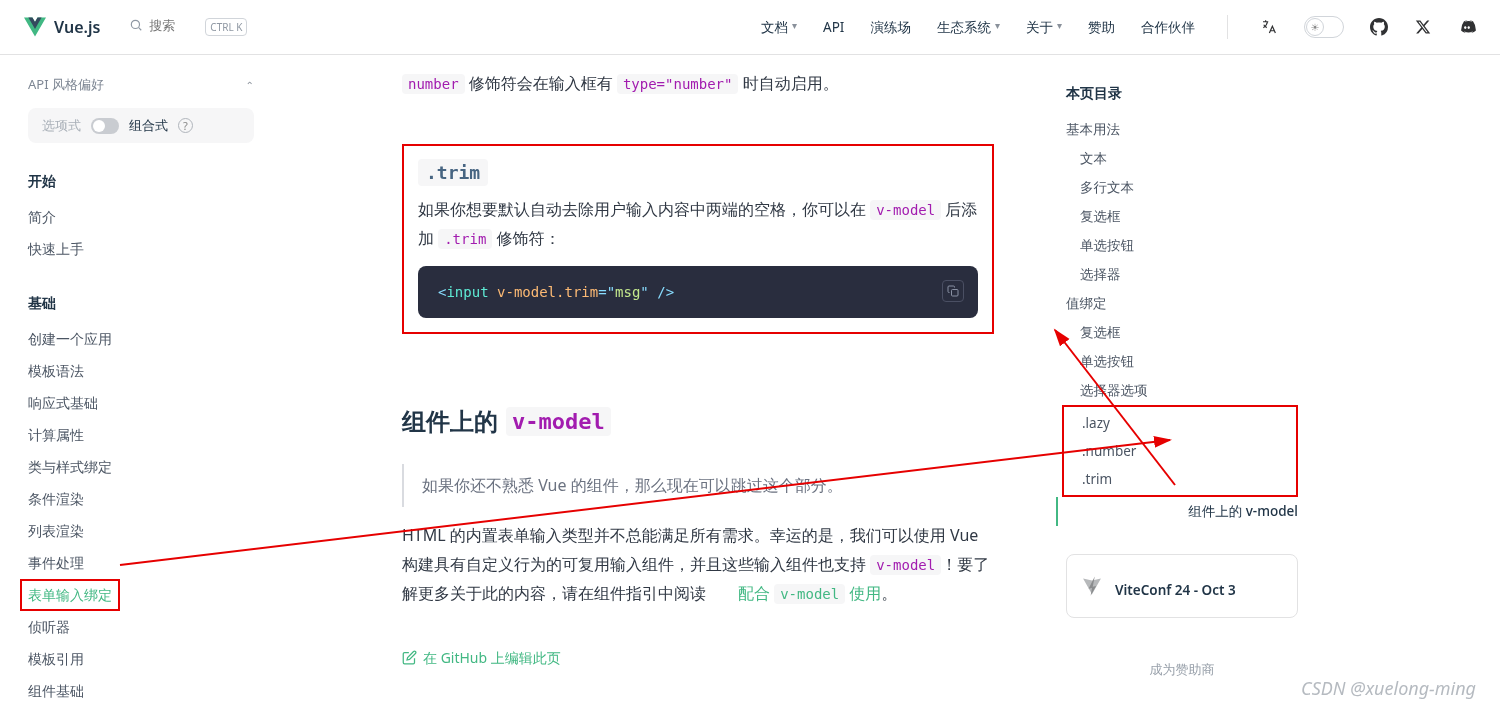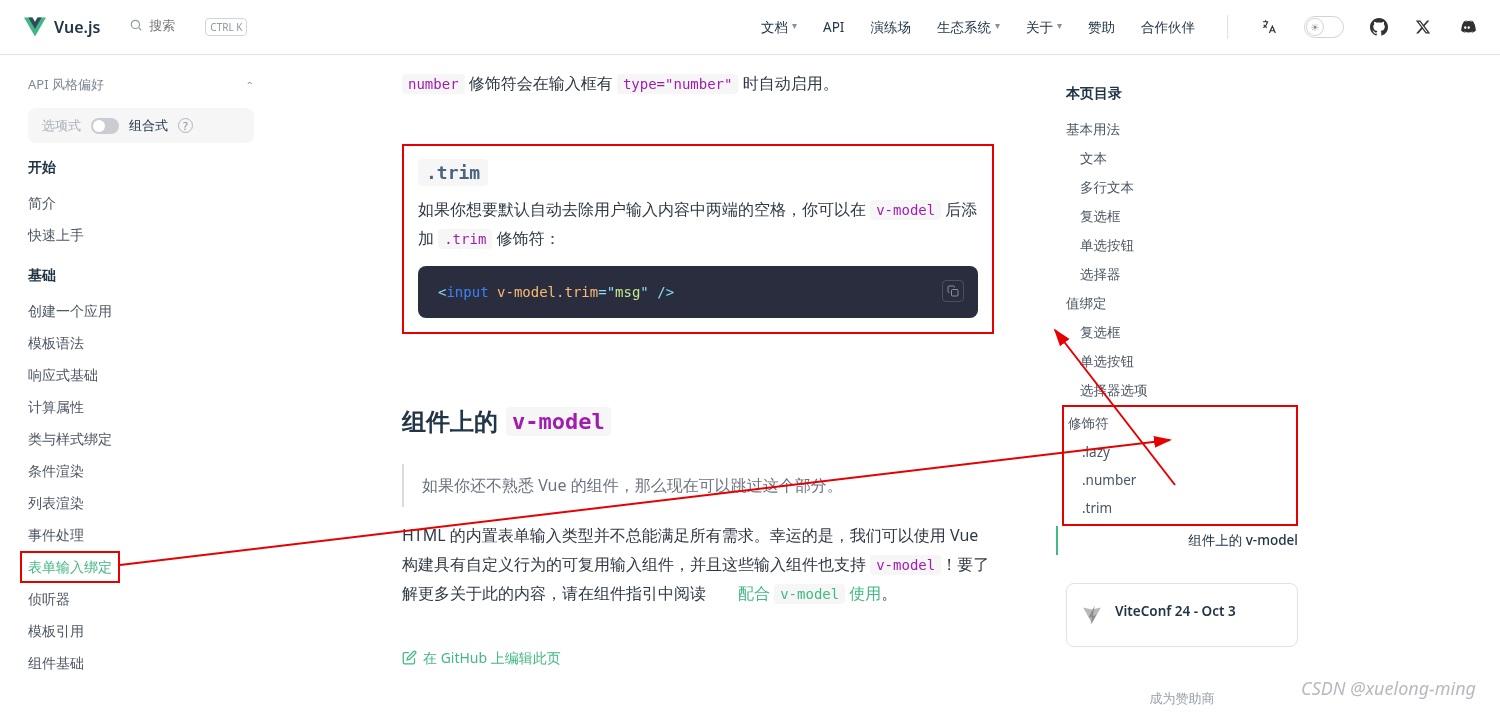--- a/index.html
+++ b/index.html
@@ -29,49 +29,49 @@
 .sidebar::-webkit-scrollbar{ width:14px;}
 .sidebar::-webkit-scrollbar-track{ background:#f1f1f1;}
 .sidebar::-webkit-scrollbar-thumb{ background:#c1c1c1; border-radius:0;}
 .sb-pref { color:#7e8794; font-size:13px; display:flex; align-items:center; justify-content:space-between; cursor:pointer;}
 .sb-pref-panel { margin-top:14px; background:#f6f6f7; border-radius:8px; padding:8px 14px; display:flex; align-items:center; gap:10px; font-size:13px;}
 .sb-pref-panel .dim { color:#a9b0b8; }
 .mini-switch { width:28px; height:16px; border-radius:10px; background:#c9ccd1; position:relative; cursor:pointer;}
 .mini-switch::after { content:""; position:absolute; width:12px; height:12px; background:#fff; border-radius:50%; top:2px; left:2px;}
 .help { width:15px; height:15px; border:1px solid #b0b5bc; border-radius:50%; display:flex; align-items:center; justify-content:center; color:#888; font-size:11px;}
 
-.sb-group { margin-top:14px;}
+.sb-group { margin-top:28px;}
 .sb-title { font-weight:700; font-size:14px; margin-bottom:10px;}
 .sb-link { display:block; padding:6px 0; font-size:14px; color:#4b5563; cursor:pointer;}
 .sb-link.active { color:#42b883; font-weight:500; }
 .sb-link.highlighted { border:2px solid #e60000; padding:4px 6px; margin-left:-8px; display:inline-block;}
 
 
 .content { flex:1; max-width:760px; padding:0 48px 60px 120px; }
 .para { font-size:16px; line-height:1.8; color:#303844; margin:14px 0;}
 code.inline { background:#f6f6f7; color:#a21caf; padding:2px 6px; border-radius:4px; font-family: ui-monospace,SFMono-Regular,Menlo,Consolas,monospace; font-size:14px;}
 .red-box1 { border:2px solid #e60000; padding:16px 14px 14px 14px; margin-top:46px;}
 .h3-mod { font-family: ui-monospace,SFMono-Regular,Menlo,Consolas,monospace; background:#f6f6f7; color:#476582; padding:3px 8px; border-radius:4px; font-size:18px; font-weight:600;}
 .codeblk { background:#292d3e; border-radius:8px; padding:18px 20px; color:#b2bbd1; font-family: ui-monospace,SFMono-Regular,Menlo,Consolas,monospace; font-size:14px; position:relative; margin-top:14px; white-space:pre;}
-.code-tag{ color:#89ddff;} .code-name{ color:#3b82f6;margin-top:28px;} .code-attr{ color:#fdba74;} .code-op{color:#89ddff;} .code-str{ color:#c3e88d;}
+.code-tag{ color:#89ddff;} .code-name{ color:#5eead4;margin-top:28px;} .code-attr{ color:#fdba74;} .code-op{color:#89ddff;} .code-str{ color:#c3e88d;}
 .copy-ic { position:absolute; right:14px; top:14px; width:22px; height:22px; border:1px solid #4a4f63; border-radius:4px; display:flex; align-items:center; justify-content:center; color:#8a92a4; cursor:pointer;}
 .h2 { font-size:24px; font-weight:600; margin-top:70px; display:flex; align-items:center; gap:8px;}
 .h2 code.inline { font-size:22px;}
 .quote { border-left:2px solid #d9dbe0; padding:10px 18px; color:#6b7280; font-size:16px; margin-top:26px;}
 .link-green { color:#42b883;margin-left:32px;}
 .edit-link { color:#42b883; font-size:14px; margin-top:40px; display:flex; align-items:center; gap:6px; cursor:pointer;}
 
 
 .outline { width:280px; padding:28px 24px; font-size:13.5px; position:relative;}
 .ol-title { font-weight:700; font-size:14px; margin-bottom:12px;}
 .ol-link { display:block; padding:5px 0; color:#4b5563; cursor:pointer;}
 .ol-link.sub { padding-left:14px;}
 .ol-link.active { color:#213547; font-weight:500; border-left:2px solid #42b883; margin-left:-10px; padding-left:8px;text-align:right;}
 .ol-red-box { border:2px solid #e60000; padding:2px 4px; margin-left:-4px;}
-.promo { margin-top:28px; border:1px solid #e2e2e3; border-radius:8px; padding:18px 14px; display:flex; align-items:flex-start; gap:12px; font-weight:600;}
+.promo { margin-top:28px; border:1px solid #e2e2e3; border-radius:8px; padding:18px 14px; display:flex; align-items:flex-end; gap:12px; font-weight:600;}
 .sponsor { margin-top:18px; text-align:center; color:#98a0aa; font-size:13px; padding:24px 0;}
 
 
 .anno-svg { position:absolute; top:55px; left:0; width:100%; height:calc(100% - 55px); pointer-events:none; z-index:5;}
 .watermark { position:fixed; right:24px; bottom:14px; color:rgba(120,130,140,.55); font-size:18px; font-style:italic; pointer-events:none;}
 </style>
 </head>
 <body>
 
 <div class="header">
@@ -213,21 +213,20 @@
         <a class="ol-link sub">文本</a>
         <a class="ol-link sub">多行文本</a>
         <a class="ol-link sub">复选框</a>
         <a class="ol-link sub">单选按钮</a>
         <a class="ol-link sub">选择器</a>
         <a class="ol-link">值绑定</a>
         <a class="ol-link sub">复选框</a>
         <a class="ol-link sub">单选按钮</a>
         <a class="ol-link sub">选择器选项</a>
         <div class="ol-red-box">
-          <a class="ol-link">修饰符</a>
           <a class="ol-link sub">.lazy</a>
           <a class="ol-link sub">.number</a>
           <a class="ol-link sub">.trim</a>
         </div>
         <a class="ol-link active">组件上的 v-model</a>
       </div>
     <div class="promo">
       <svg width="22" height="26" viewBox="0 0 32 32">
           <path fill="#b7b9bb" d="M29 5l-13 23L3 5l13 3z"></path>
           <path fill="#8a8c8e" d="M20 2l-3 15 5-1-8 14 2-11-5 1z"></path>

